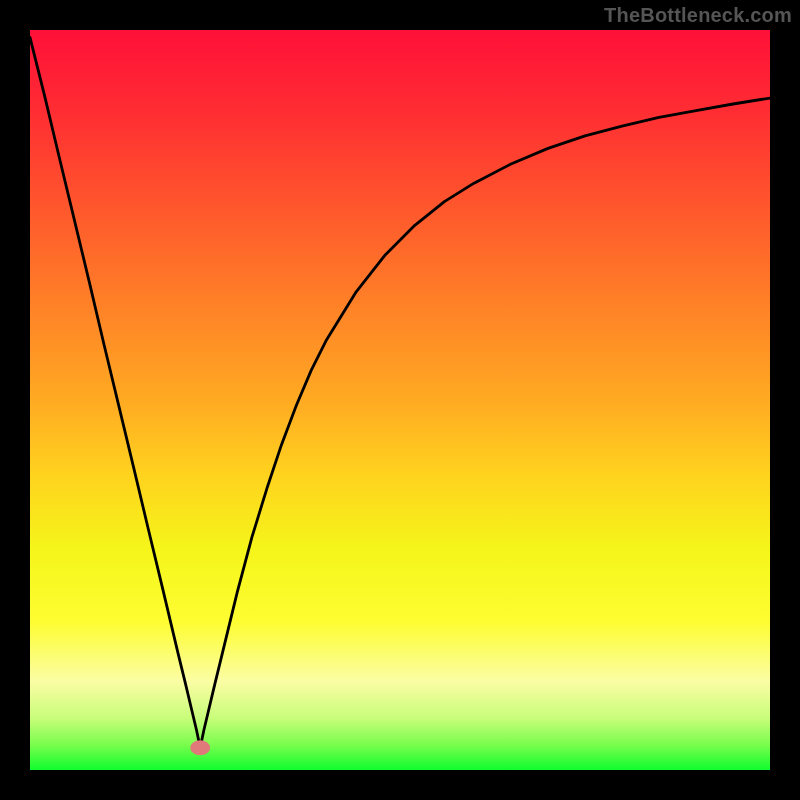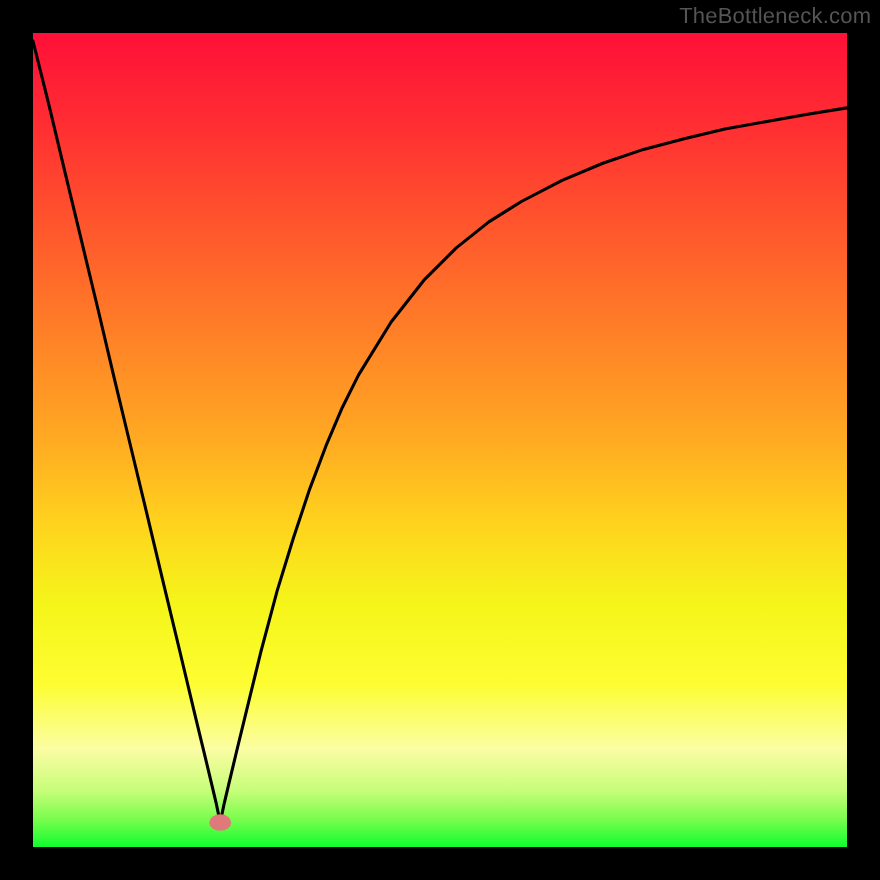--- a/index.html
+++ b/index.html
@@ -23,21 +23,21 @@
     top: 30px;
     width: 740px;
     height: 740px;
   }
   .watermark {
     position: absolute;
     top: 4px;
     right: 8px;
     color: #555;
     font-size: 20px;
-    font-weight: 400;
+    font-weight: 700;
     letter-spacing: 0.2px;
     user-select: none;
   }
 </style>
 </head>
 <body>
 
 <div class="frame">
   <div class="plot-area">
     <svg id="plot-svg" width="740" height="740" viewBox="0 0 740 740">

